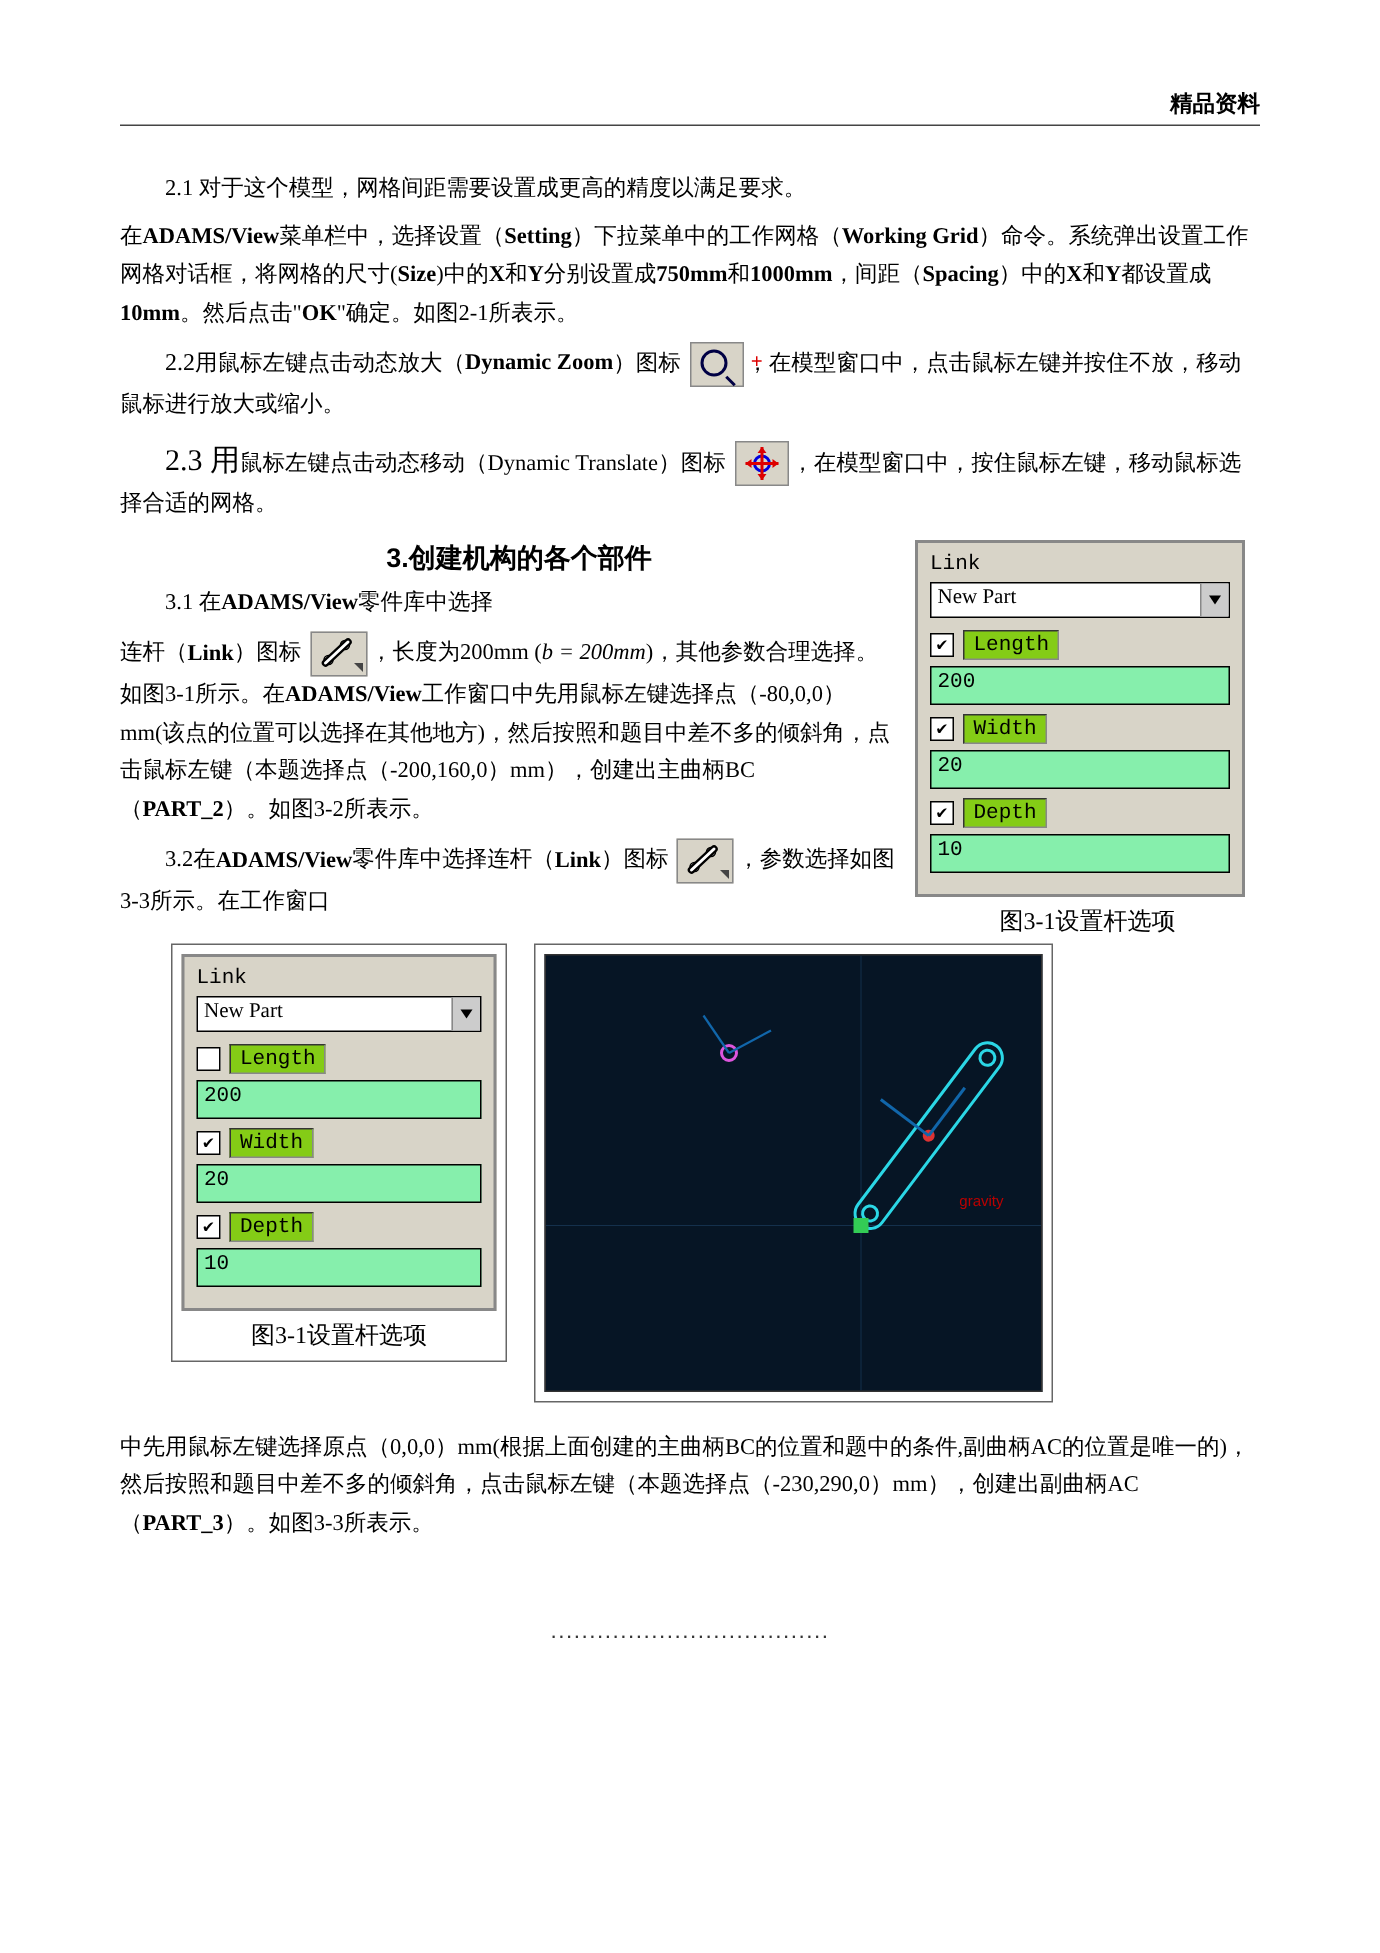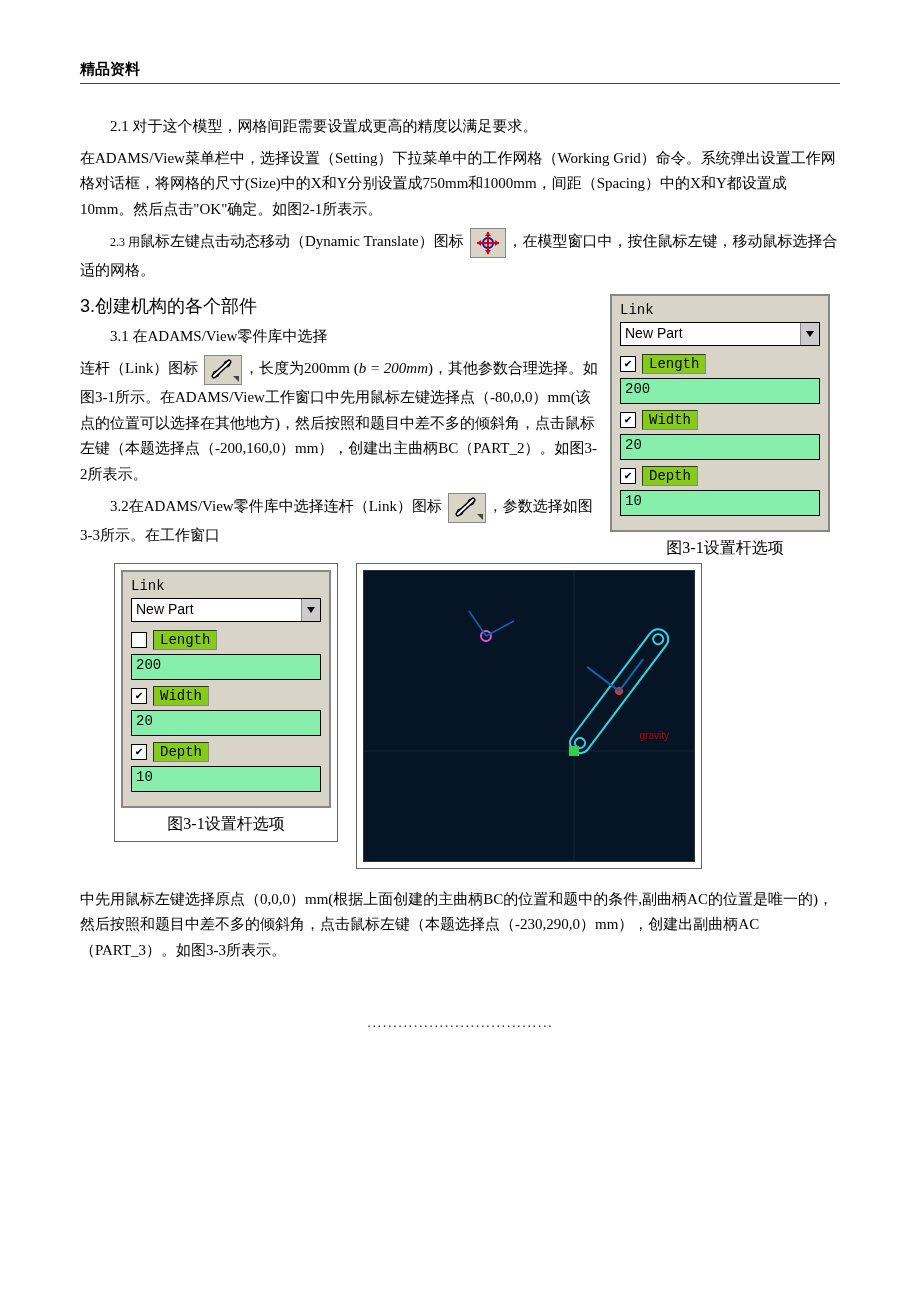--- a/index.html
+++ b/index.html
@@ -8,34 +8,35 @@
     background: #fff;
     font-family: "SimSun", "宋体", serif;
     font-size: 15px;
     color: #000;
     width: 920px;
   }
   .page {
     padding: 60px 80px 40px 80px;
   }
   .header-title {
-    text-align: left;
+    text-align: right;
     font-weight: bold;
     font-size: 15px;
     padding-bottom: 4px;
     border-bottom: 1px solid #444;
     margin-bottom: 30px;
   }
   .indent { text-indent: 2em; }
   p { margin: 6px 0; line-height: 1.7; }
   .section-h {
     font-family: "Microsoft YaHei", Arial, sans-serif;
-    font-weight: normal;
+    font-weight: bold;
     font-size: 18px;
-    margin: 10px 0 6px 0;
+    margin: 10px 0 6px 12px;
+    text-align: center;
   }
   .icon-box {
     display: inline-block;
     vertical-align: middle;
     width: 34px; height: 28px;
     background: #d8d4c8;
     border: 1px solid #888;
     position: relative;
     margin: 0 2px;
   }
@@ -88,21 +89,21 @@
   }
   .panel .title {
     font-family: "Courier New", monospace;
     margin-bottom: 4px;
   }
   .panel .combo {
     display:flex; align-items:stretch;
     border:1px solid #000; background:#fff;
     height: 22px; margin-bottom: 8px;
   }
-  .panel .combo span { flex:1; padding: 2px 4px; font-family:Liberation Sans, sans-serif; }
+  .panel .combo span { flex:1; padding: 2px 4px; font-family:Liberation Serif, serif; }
   .panel .combo .btn {
     width: 18px; background:#ccc; border-left:1px solid #888;
     display:flex;align-items:center;justify-content:center;
   }
   .panel .combo .btn::after{
     content:""; width:0;height:0;
     border-left:4px solid transparent;border-right:4px solid transparent;
     border-top:6px solid #000;
   }
   .panel .chk-row { display:flex; align-items:center; gap:6px; margin-top:2px; }
@@ -138,40 +139,44 @@
   .cad-view svg { position:absolute; left:0; top:0; }
   .gravity {
     position:absolute; right:25px; top:55%;
     color:#b00; font-size:10px; font-family:Arial;
   }
   .footer-dots {
     text-align:center; letter-spacing:1px; color:#333;
     margin-top:50px; font-family: Arial;
   }
   .clearfix::after { content:""; display:block; clear:both; }
-  .b { font-weight: normal; margin-top: 14px; }
+  .b { font-weight: bold; margin-top: 14px; }
   .formula { font-style: italic; font-family: "Times New Roman", serif; }
 </style>
 </head>
 <body>
 
 <div class="page">
 
   <div class="header-title">精品资料</div>
 
   <p class="indent">
     <span>2.1 对于这个模型，网格间距需要设置成更高的精度以满足要求。</span>
   </p>
   <p>
     <span>在</span><span class="b">ADAMS/View</span><span>菜单栏中，选择设置（</span><span class="b">Setting</span><span>）下拉菜单中的工作网格（</span><span class="b">Working Grid</span><span>）命令。系统弹出设置工作网格对话框，将网格的尺寸(</span><span class="b">Size</span><span>)中的</span><span class="b">X</span><span>和</span><span class="b">Y</span><span>分别设置成</span><span class="b">750mm</span><span>和</span><span class="b">1000mm</span><span>，间距（</span><span class="b">Spacing</span><span>）中的</span><span class="b">X</span><span>和</span><span class="b">Y</span><span>都设置成</span><span class="b">10mm</span><span>。然后点击"</span><span class="b">OK</span><span>"确定。如图2-1所表示。</span>
   </p>
 
-
   <p class="indent">
-    <span style="font-size:12px">2.3 用</span><span>鼠标左键点击动态移动（</span><span>Dynamic Translate</span><span>）图标</span>
+    <span style="font-size:16px">2.2</span><span>用鼠标左键点击动态放大（</span><span class="b">Dynamic Zoom</span><span>）图标</span>
+    <span class="icon-box zoom-icon"><span class="zoom-plus">+</span></span><span>，在模型窗口中，点击鼠标左键并按住不放，移动鼠标进行放大或缩小。</span>
+  </p>
+
+  <p class="indent">
+    <span style="font-size:20px">2.3 用</span><span>鼠标左键点击动态移动（</span><span>Dynamic Translate</span><span>）图标</span>
     <span class="icon-box translate-icon">
       <svg width="34" height="28">
           <circle cx="17" cy="14" r="5" fill="none" stroke="#00d" stroke-width="2"></circle>
           <path d="M17 3 L17 25 M6 14 L28 14" stroke="#d00" stroke-width="2"></path>
           <path d="M17 3 l-3 4 h6 z M17 25 l-3 -4 h6 z M6 14 l4 -3 v6 z M28 14 l-4 -3 v6 z" fill="#d00"></path>
         </svg>
     </span><span>，在模型窗口中，按住鼠标左键，移动鼠标选择合适的网格。</span>
   </p>
 
   <div class="clearfix">

